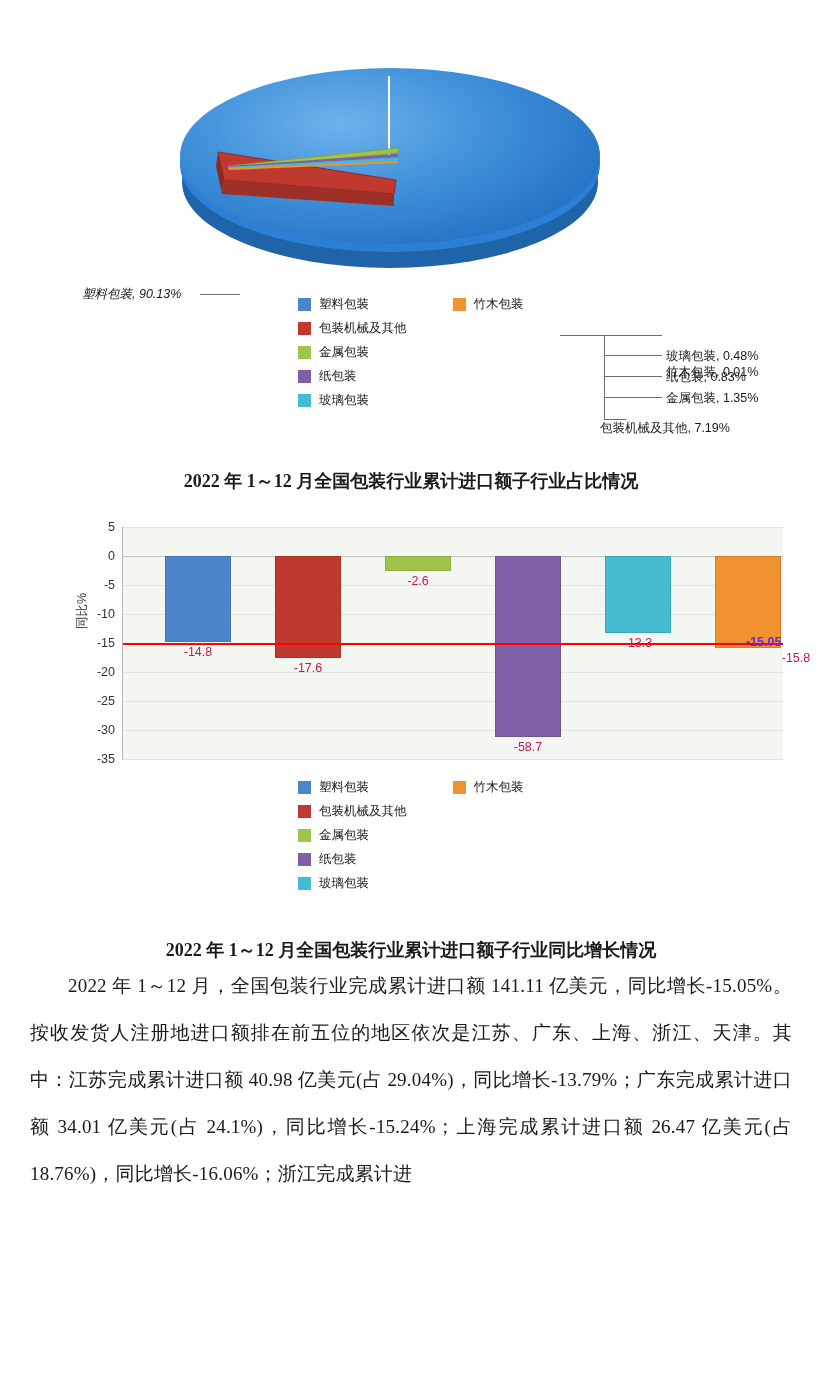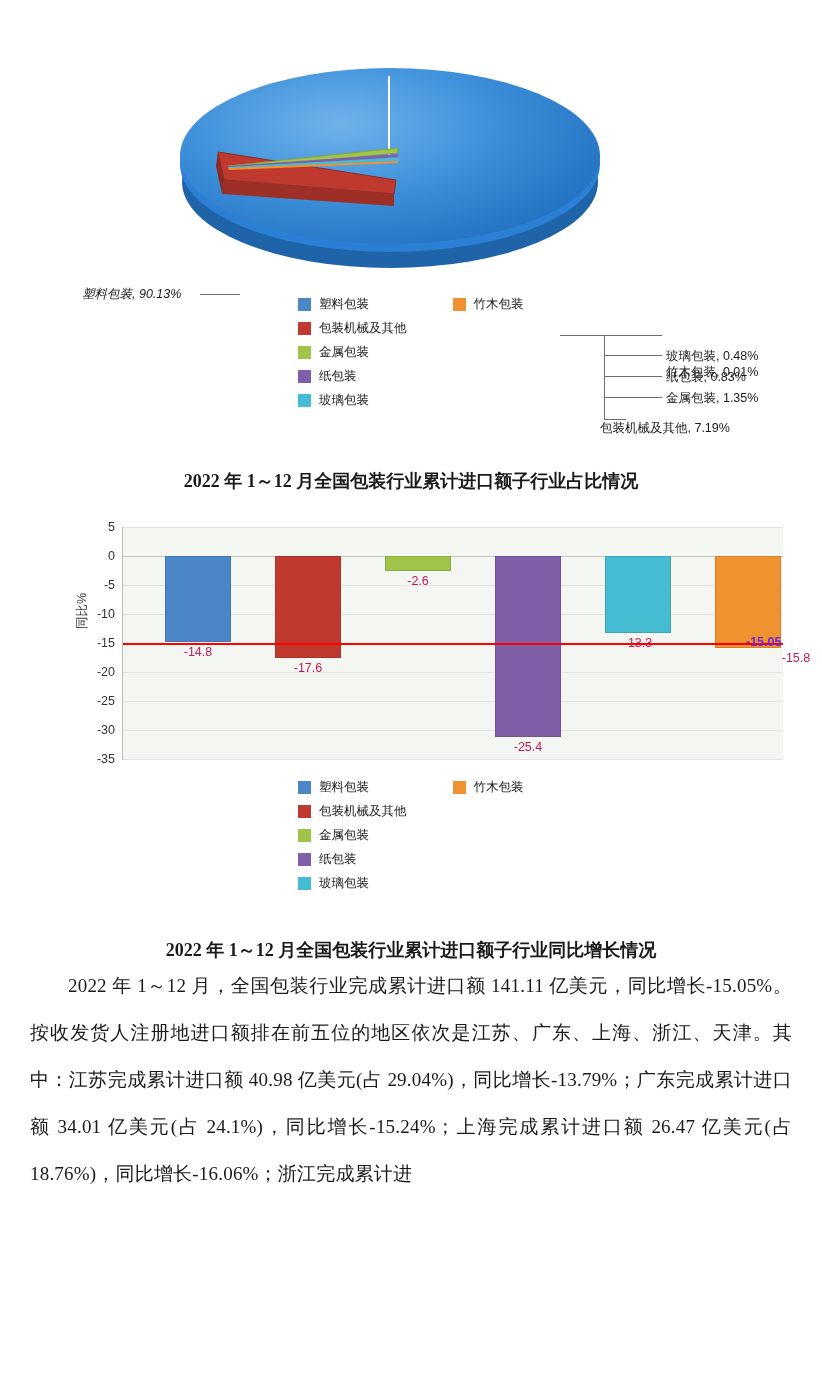--- a/index.html
+++ b/index.html
@@ -359,21 +359,21 @@
         <div class="bar" style="left:42px; top:29px; width:66px; height:86px; background:#4a86c8;"></div>
         <div class="bar-val" style="left:75px; top:118px;">-14.8</div>
 
         <div class="bar" style="left:152px; top:29px; width:66px; height:102px; background:#c0392f;"></div>
         <div class="bar-val" style="left:185px; top:134px;">-17.6</div>
 
         <div class="bar" style="left:262px; top:29px; width:66px; height:15px; background:#a0c34a;"></div>
         <div class="bar-val" style="left:295px; top:47px;">-2.6</div>
 
         <div class="bar" style="left:372px; top:29px; width:66px; height:181px; background:#7f5fa8;"></div>
-        <div class="bar-val" style="left:405px; top:213px;">-25.4</div>
+        <div class="bar-val" style="left:405px; top:213px;">-58.7</div>
 
         <div class="bar" style="left:482px; top:29px; width:66px; height:77px; background:#46bcd2;"></div>
         <div class="bar-val" style="left:515px; top:109px;">-13.3</div>
 
         <div class="bar" style="left:592px; top:29px; width:66px; height:92px; background:#f0922f;"></div>
         <div class="bar-val" style="left:625px; top:124px;margin-left:48px;">-15.8</div>
 
         <div class="avg-line" style="top:116px;"></div>
       </div>
 

